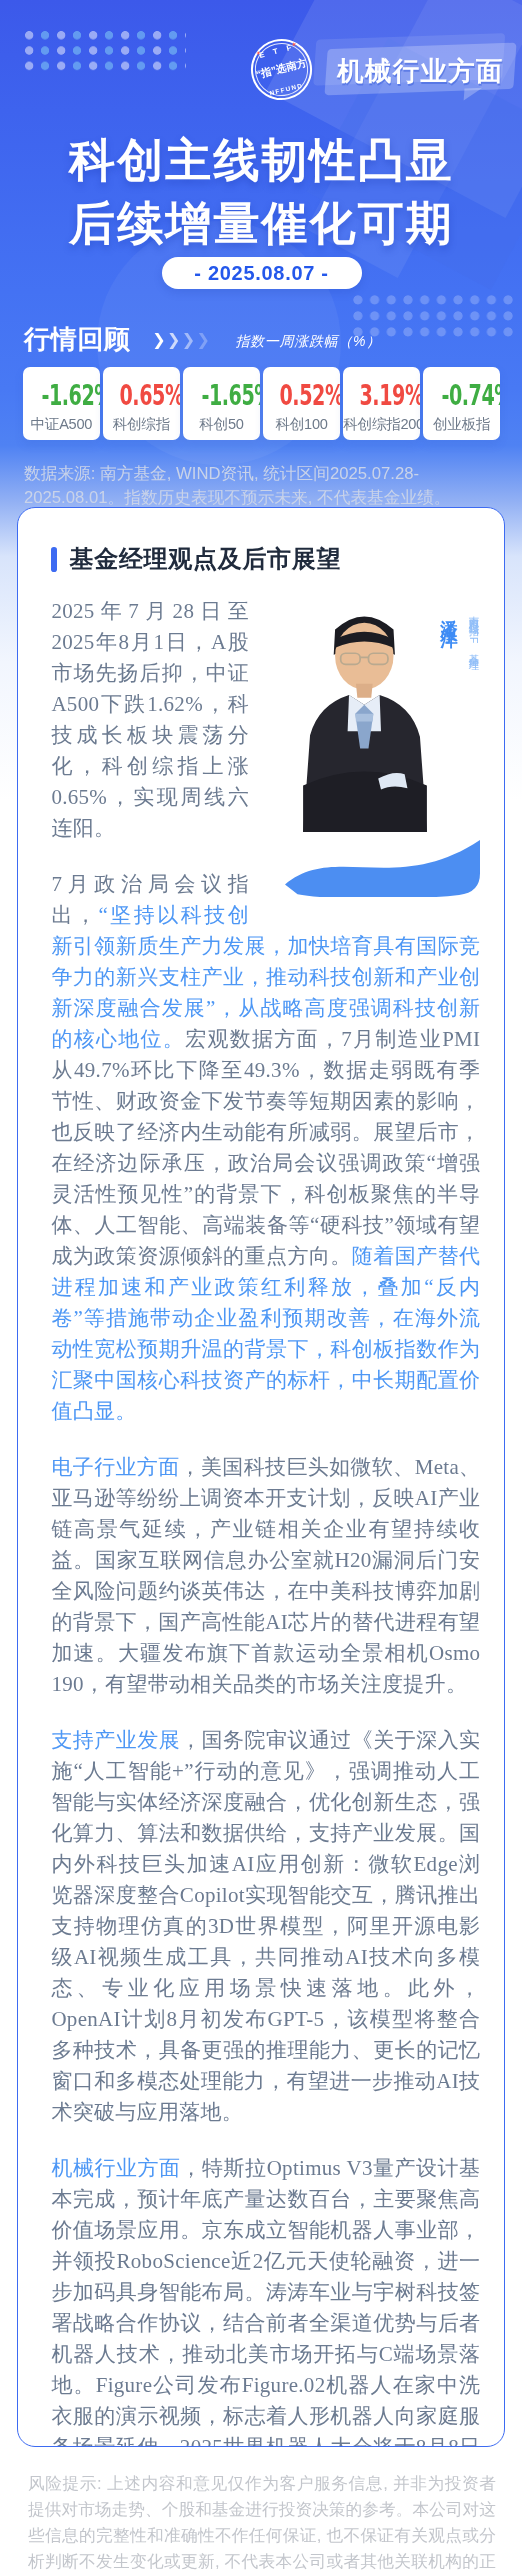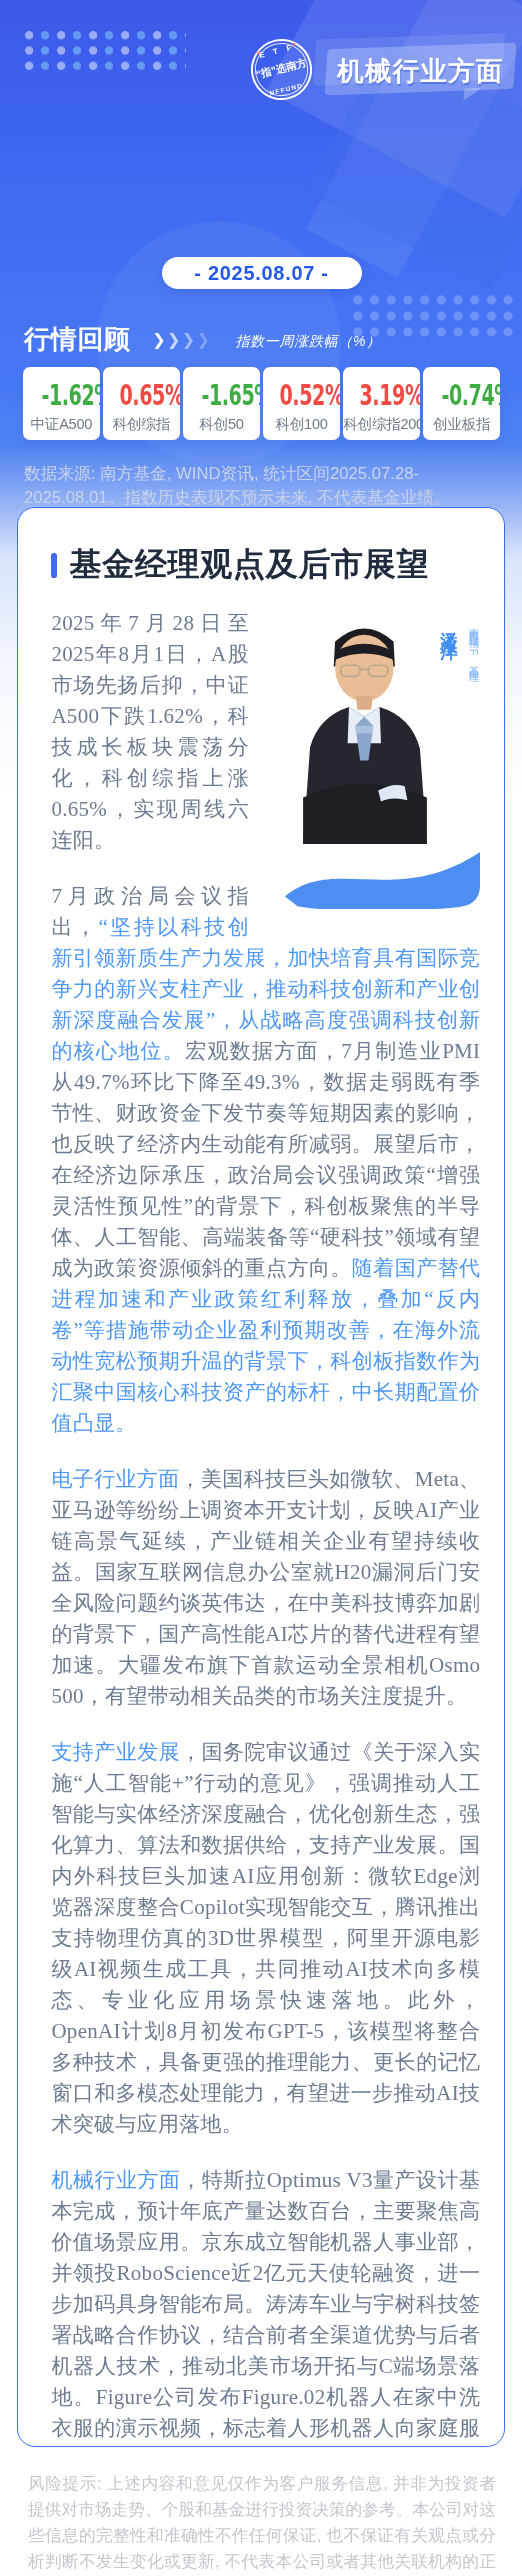--- a/index.html
+++ b/index.html
@@ -69,21 +69,21 @@
   .pct-card.up .pct-value{color:#F04A42;} .pct-card.down .pct-value{color:#3FAD43;}
   .pct-label{margin-top:2.8px;font-size:14.6px;color:#6E7A8A;letter-spacing:-0.3px;white-space:nowrap;}
   .market-note{position:absolute;left:24px;top:462px;width:482px;z-index:3;
     font-size:16.7px;line-height:24px;color:#C9D3E9;}
   
   .main-card{position:absolute;left:17.4px;top:507px;width:488px;height:1940px;z-index:3;
     background:#fff;border:1.4px solid #3D6BF2;border-radius:18px;box-sizing:border-box;
     padding:35px 24px 21px 33px;overflow:hidden;}
   .sec-title{display:flex;align-items:center;}
   .sec-bar{width:5.6px;height:25px;background:#3D6BF2;border-radius:2.8px;margin-right:12.5px;}
-  .sec-text{font-size:32px;font-weight:800;color:#202B3D;letter-spacing:0.7px;}
+  .sec-text{font-size:24px;font-weight:800;color:#202B3D;letter-spacing:0.7px;}
   .content{margin-top:21px;}
   .photo-block{float:right;width:216px;height:298px;margin:2.8px 0 9.7px 15.3px;position:relative;}
   .photo{position:absolute;left:25px;top:0;width:152px;height:233px;overflow:hidden;}
   .mgr-name{position:absolute;top:7px;right:19.5px;writing-mode:vertical-rl;
     font-size:17.4px;font-weight:800;color:#3E8CF5;letter-spacing:5.6px;}
   .mgr-role{position:absolute;top:8.4px;right:0;writing-mode:vertical-rl;text-orientation:mixed;
     font-size:10.4px;color:#8FBDF8;letter-spacing:2.1px;}
   .swoosh{position:absolute;left:21px;right:0;bottom:0;height:64px;}
   .para{font-size:21px;line-height:31px;color:#6C7B91;letter-spacing:0.3px;
     text-align:justify;margin:0 0 25px 0;font-family:Liberation Serif, serif;}
@@ -110,20 +110,24 @@
     <span class="star st1">★</span>
     <span class="star st2">★</span>
     <div class="s-top">E T F</div>
     <div class="s-mid">“指”选南方</div>
     <div class="s-bot">NFFUND</div>
   </div>
 
   <div class="banner"></div>
   <div class="banner-text">机械行业方面</div>
 
+  <div class="hero-title">
+    <div>科创主线韧性凸显</div>
+    <div>后续增量催化可期</div>
+  </div>
   <div class="date-pill">- 2025.08.07 -</div>
 
   <div class="market-head">
     <span class="market-title">行情回顾</span>
     <span class="chevrons">
       <span>❯</span>
         <span>❯</span>
         <span>❯</span>
         <span>❯</span>
     </span>
@@ -187,21 +191,21 @@
         <div class="mgr-name">潘水洋</div>
         <div class="mgr-role">南方科创综指ETF基金经理</div>
         <div class="swoosh">
           <svg width="195" height="64" viewBox="0 0 280 92" preserveAspectRatio="none" xmlns="http://www.w3.org/2000/svg">
             <path d="M0 74 C 70 14, 160 90, 280 10 L280 58 Q280 86 250 89 C 170 98, 60 96, 18 88 Z" fill="#4C8EF2"></path>
           </svg>
         </div>
       </div>
       <p class="para"><span>2025年7月28日至2025年8月1日，A股市场先扬后抑，中证A500下跌1.62%，科技成长板块震荡分化，科创综指上涨0.65%，实现周线六连阳。</span></p>
       <p class="para"><span>7月政治局会议指出，</span><span class="hl">“坚持以科技创新引领新质生产力发展，加快培育具有国际竞争力的新兴支柱产业，推动科技创新和产业创新深度融合发展”，从战略高度强调科技创新的核心地位。</span><span>宏观数据方面，7月制造业PMI从49.7%环比下降至49.3%，数据走弱既有季节性、财政资金下发节奏等短期因素的影响，也反映了经济内生动能有所减弱。展望后市，在经济边际承压，政治局会议强调政策“增强灵活性预见性”的背景下，科创板聚焦的半导体、人工智能、高端装备等“硬科技”领域有望成为政策资源倾斜的重点方向。</span><span class="hl">随着国产替代进程加速和产业政策红利释放，叠加“反内卷”等措施带动企业盈利预期改善，在海外流动性宽松预期升温的背景下，科创板指数作为汇聚中国核心科技资产的标杆，中长期配置价值凸显。</span></p>
-      <p class="para"><span class="hl">电子行业方面</span><span>，美国科技巨头如微软、Meta、亚马逊等纷纷上调资本开支计划，反映AI产业链高景气延续，产业链相关企业有望持续收益。国家互联网信息办公室就H20漏洞后门安全风险问题约谈英伟达，在中美科技博弈加剧的背景下，国产高性能AI芯片的替代进程有望加速。大疆发布旗下首款运动全景相机Osmo 500，有望带动相关品类的市场关注度提升。</span></p>
+      <p class="para"><span class="hl">电子行业方面</span><span>，美国科技巨头如微软、Meta、亚马逊等纷纷上调资本开支计划，反映AI产业链高景气延续，产业链相关企业有望持续收益。国家互联网信息办公室就H20漏洞后门安全风险问题约谈英伟达，在中美科技博弈加剧的背景下，国产高性能AI芯片的替代进程有望加速。大疆发布旗下首款运动全景相机Osmo 190，有望带动相关品类的市场关注度提升。</span></p>
       <p class="para"><span class="hl">支持产业发展</span><span>，国务院审议通过《关于深入实施“人工智能+”行动的意见》，强调推动人工智能与实体经济深度融合，优化创新生态，强化算力、算法和数据供给，支持产业发展。国内外科技巨头加速AI应用创新：微软Edge浏览器深度整合Copilot实现智能交互，腾讯推出支持物理仿真的3D世界模型，阿里开源电影级AI视频生成工具，共同推动AI技术向多模态、专业化应用场景快速落地。此外，OpenAI计划8月初发布GPT-5，该模型将整合多种技术，具备更强的推理能力、更长的记忆窗口和多模态处理能力，有望进一步推动AI技术突破与应用落地。</span></p>
       <p class="para"><span class="hl">机械行业方面</span><span>，特斯拉Optimus V3量产设计基本完成，预计年底产量达数百台，主要聚焦高价值场景应用。京东成立智能机器人事业部，并领投RoboScience近2亿元天使轮融资，进一步加码具身智能布局。涛涛车业与宇树科技签署战略合作协议，结合前者全渠道优势与后者机器人技术，推动北美市场开拓与C端场景落地。Figure公司发布Figure.02机器人在家中洗衣服的演示视频，标志着人形机器人向家庭服务场景延伸。2025世界机器人大会将于8月8日举办，世界人形机器人运动会将于8月14日开幕，有望持续催化板块热度。</span></p>
 
     </div>
   </div>
 
   <div class="footer">风险提示: 上述内容和意见仅作为客户服务信息, 并非为投资者提供对市场走势、个股和基金进行投资决策的参考。本公司对这些信息的完整性和准确性不作任何保证, 也不保证有关观点或分析判断不发生变化或更新, 不代表本公司或者其他关联机构的正式观点。历史业绩不代表未来收益, 基金投资需谨慎。</div>
 
 </div>
 

